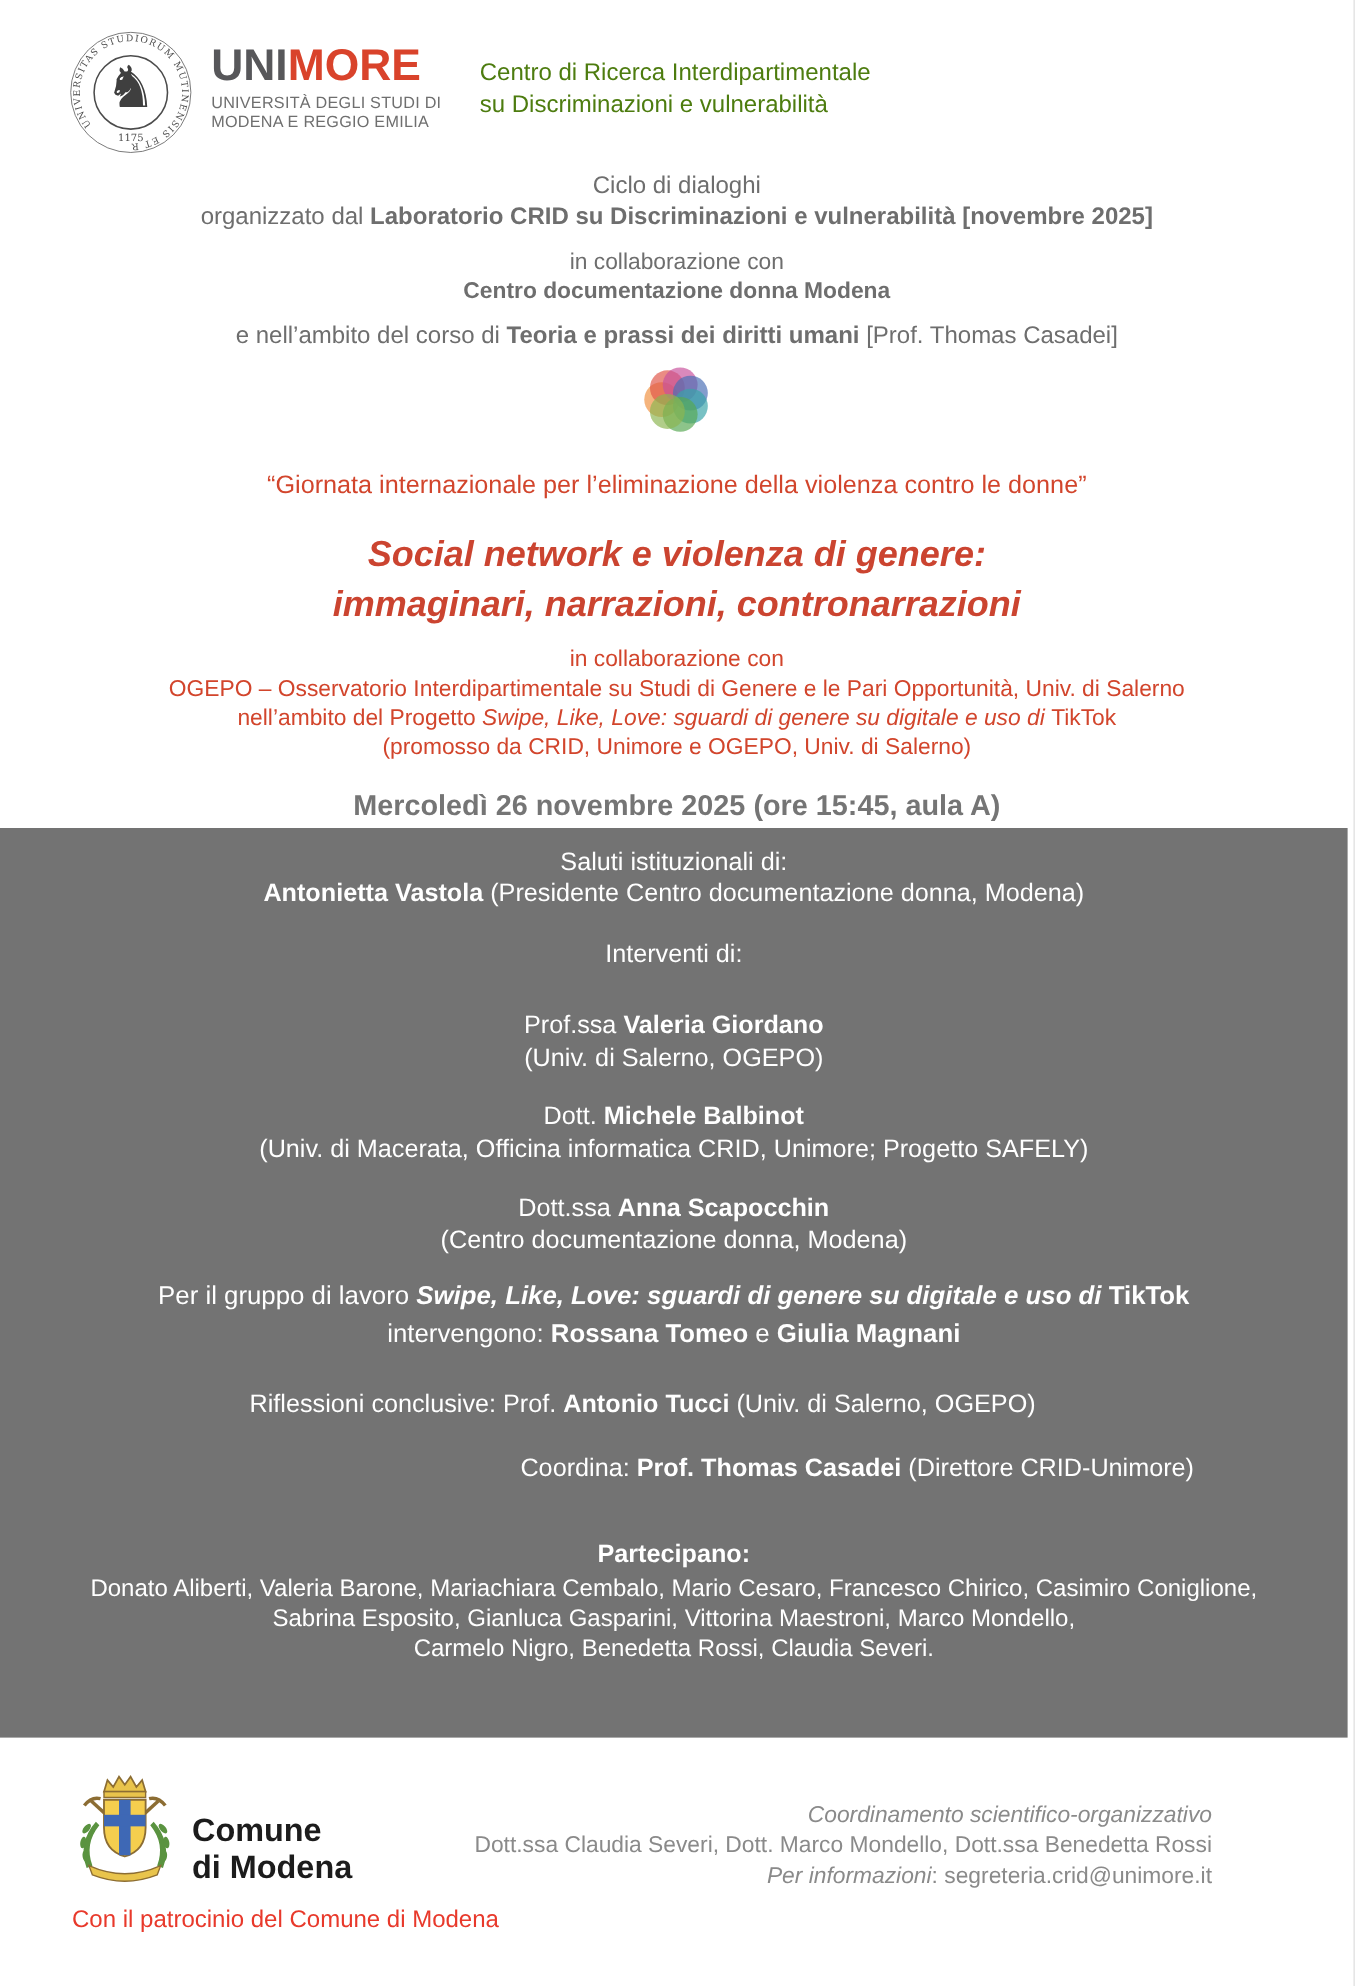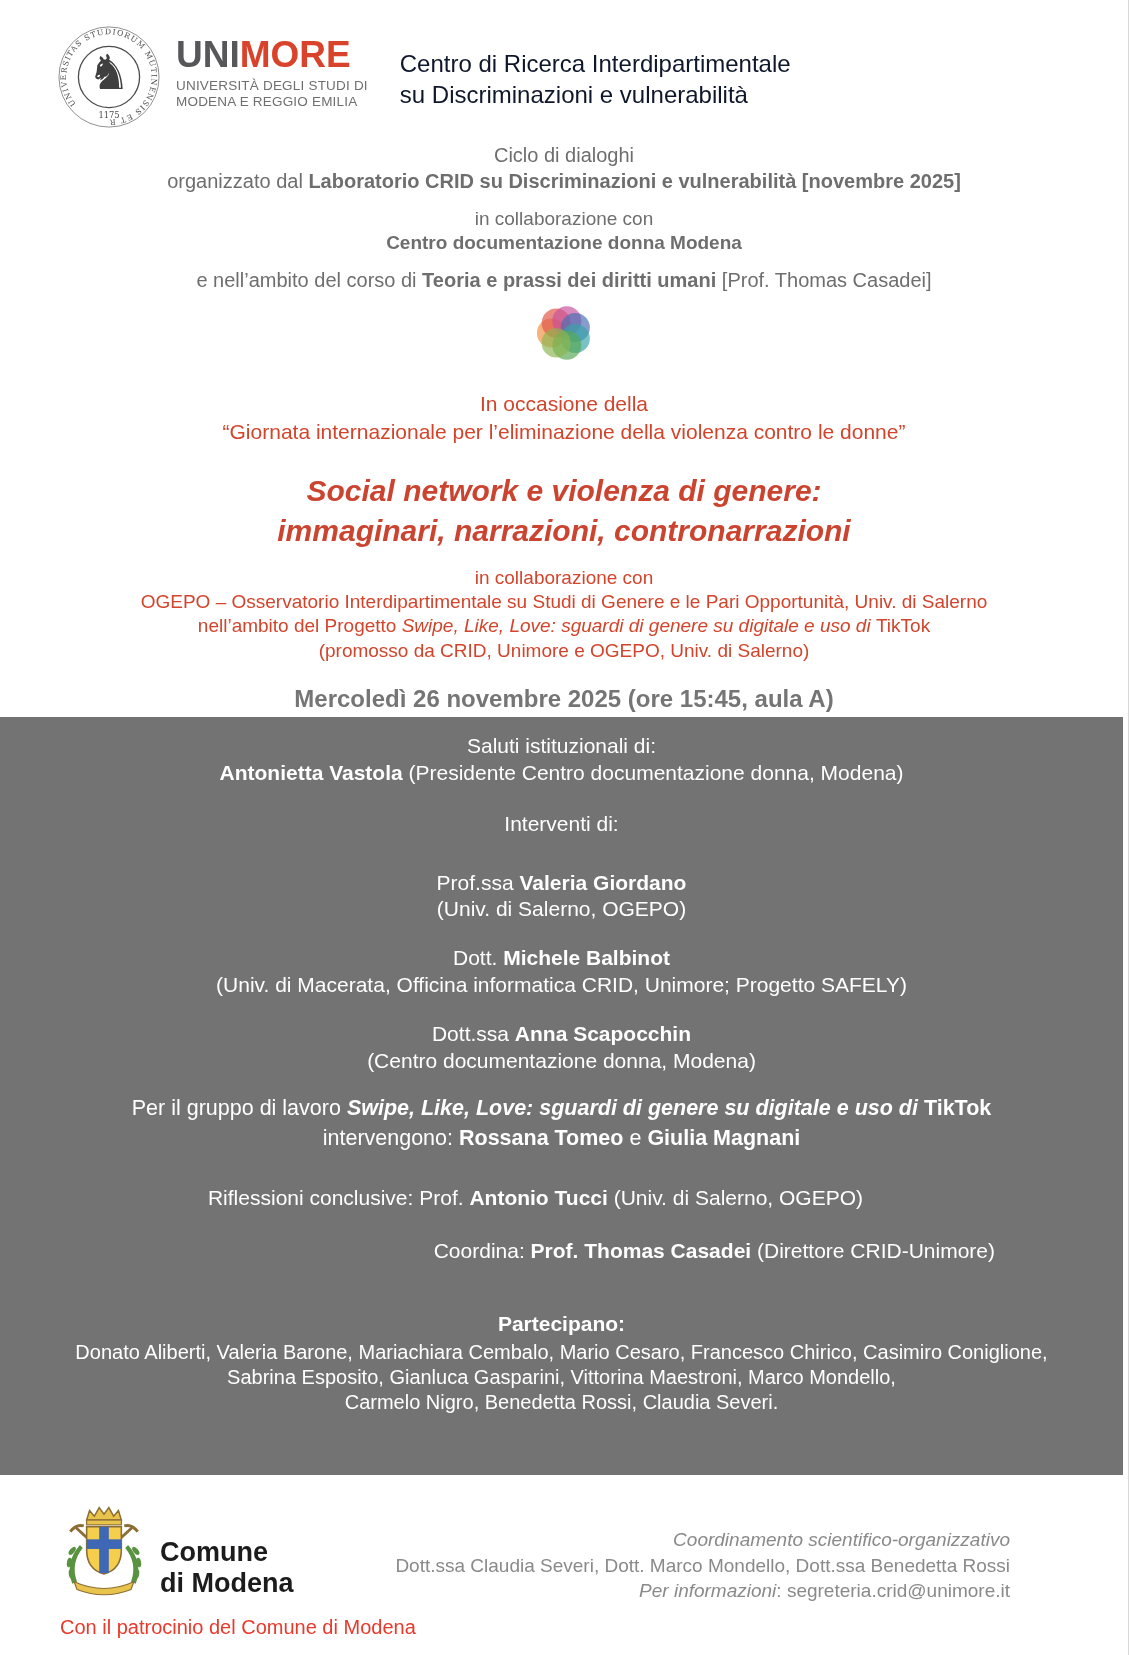--- a/index.html
+++ b/index.html
@@ -18,21 +18,21 @@
   .italic{font-style:italic;}
 
   
   .logo-row{display:flex;align-items:flex-start;padding:26px 0 0 58px;}
   .seal{width:102px;height:102px;flex:0 0 auto;}
   .wordmark{margin:10px 0 0 16px;}
   .wordmark-main{font-size:37px;font-weight:bold;letter-spacing:0px;line-height:1;}
   .wm-uni{color:#57575a;}
   .wm-more{color:#d9432b;}
   .wordmark-sub{font-size:13.5px;color:#6f6f6f;line-height:1.2;margin-top:5px;letter-spacing:.2px;}
-  .center-name{margin:22px 0 0 32px;font-size:24px;color:#0f172a;line-height:1.3;text-align:left;}
+  .center-name{margin:22px 0 0 32px;font-size:20px;color:#4d7c0f;line-height:1.3;text-align:left;}
 
   
   .cycle-title{margin-top:16px;font-size:20px;font-weight:normal;color:#6e6e6e;}
   .organized{margin-top:3px;font-size:20px;color:#6e6e6e;}
   .collab{margin-top:15px;font-size:19px;color:#6e6e6e;}
   .collab-bold{font-size:19px;font-weight:bold;color:#6e6e6e;margin-top:2px;}
   .course{margin-top:15px;font-size:20px;color:#6e6e6e;}
 
   .flower-wrap{margin-top:10px;text-align:center;}
   .flower{width:62px;height:62px;}
@@ -123,21 +123,20 @@
         <circle cx="34.9" cy="19.3" r="15" fill="#c9519c"></circle>
         <circle cx="43.7" cy="26.4" r="15" fill="#4a6fb5"></circle>
         <circle cx="43.7" cy="37.6" r="15" fill="#38a3a8"></circle>
         <circle cx="34.9" cy="44.7" r="15" fill="#57a853"></circle>
         <circle cx="23.9" cy="42.2" r="15" fill="#8cb551"></circle>
       </g>
     </svg>
   </div>
 
   <div class="center occasion">
-    <div>In occasione della</div>
     <div>“Giornata internazionale per l’eliminazione della violenza contro le donne”</div>
   </div>
 
   <div class="center main-title">
     <div>Social network e violenza di genere:</div>
     <div>immaginari, narrazioni, contronarrazioni</div>
   </div>
 
   <div class="center collab2">
     <div>in collaborazione con</div>

